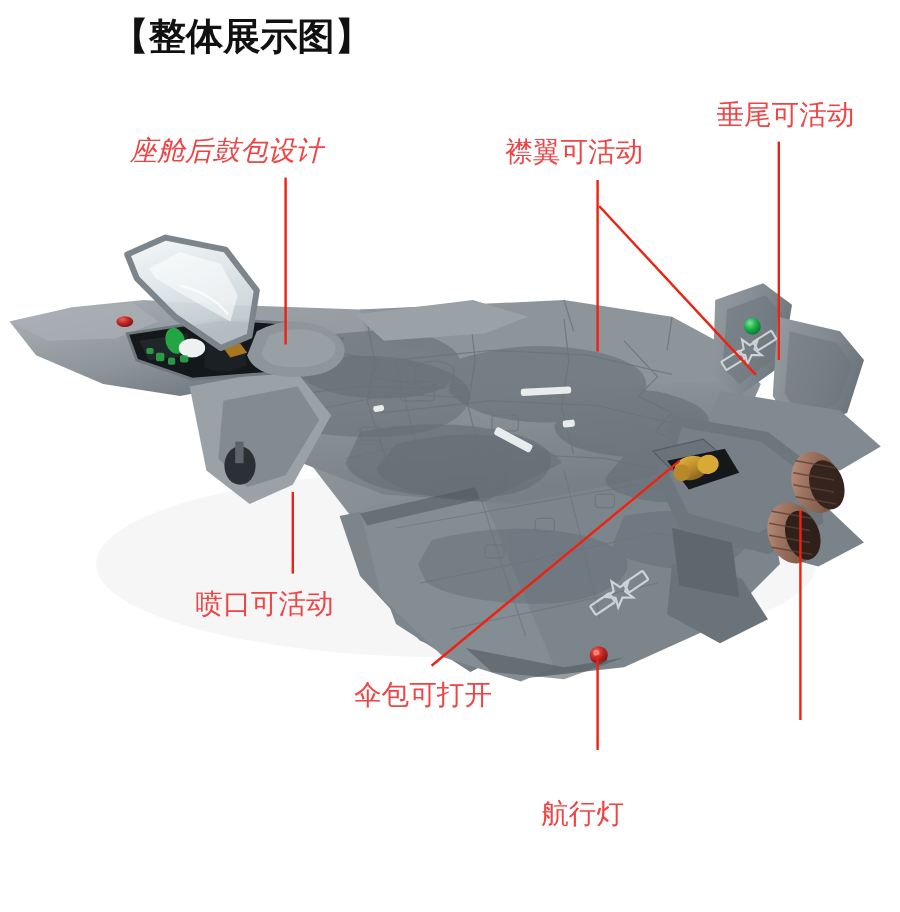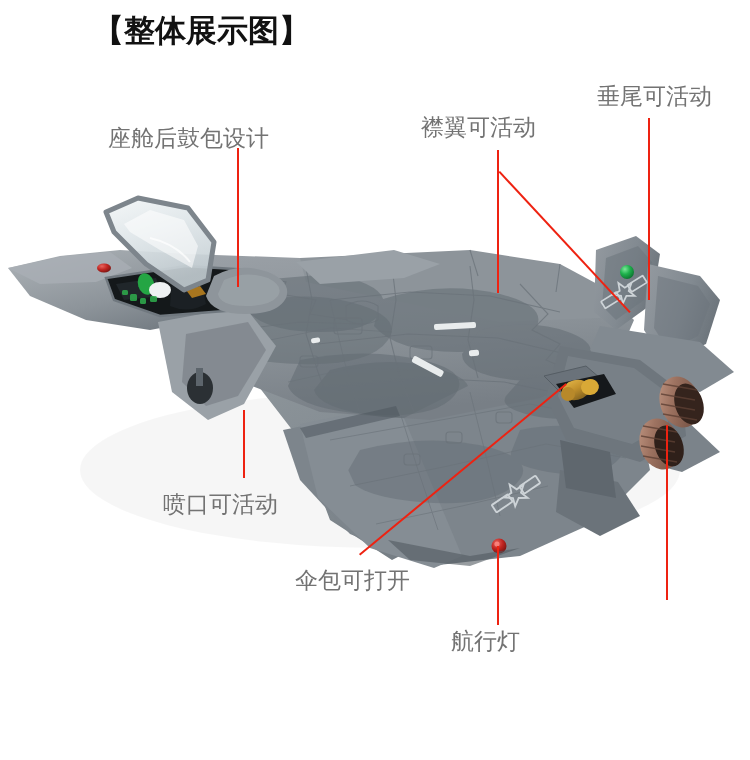--- a/index.html
+++ b/index.html
@@ -27,21 +27,21 @@
     font-weight: bold;
     color: #111111;
     letter-spacing: 0px;
     white-space: nowrap;
     margin-left: 45px;
   }
   
   .callout {
     position: absolute;
     font-size: 23px;
-    color: #737373;
+    color: #ef4444;
     white-space: nowrap;
     line-height: 1.22;
     font-weight: 400;
   }
   .callout.two-line { white-space: normal; text-align: center; }
 
   
   .leader {
     position: absolute;
     background: #ee2211;
@@ -298,31 +298,31 @@
       <circle cx="497" cy="544" r="2.6" fill="#ff8b84" opacity="0.8"></circle>
 
       <path d="M560,470 L618,482 L640,516 L600,536 L556,512 Z" fill="#6b737a"></path>
       <path d="M560,440 L610,452 L616,498 L566,488 Z" fill="#5f676e"></path>
 
       <path d="M388,540 L470,556 L520,548 L470,566 L410,560 Z" fill="#525a61" opacity="0.6"></path>
       <path d="M300,428 L396,406 L400,416 L306,438 Z" fill="#4f575e" opacity="0.55"></path>
     </svg>
   </div>
 
-  <div class="callout" style="left:108px; top:124px;">座舱后鼓包设计</div>
+  <div class="callout" style="left:108px; top:112px;font-style:italic;">座舱后鼓包设计</div>
 
   <div class="callout" style="left:421px; top:113px;">襟翼可活动</div>
 
   <div class="callout" style="left:597px; top:82px;">垂尾可活动</div>
 
   <div class="callout" style="left:163px; top:490px;">喷口可活动</div>
 
   <div class="callout" style="left:295px; top:566px;">伞包可打开</div>
 
-  <div class="callout" style="left:451px; top:627px;">航行灯</div>
+  <div class="callout" style="left:451px; top:665px;">航行灯</div>
 
 
   <div id="leader-layer">
       <div class="leader" style="left: 239px; top: 148px; width: 139px; height: 2px; background: rgb(238, 34, 17); transform: rotate(90deg);"></div>
       <div class="leader" style="left: 499px; top: 150px; width: 143px; height: 2px; background: rgb(238, 34, 17); transform: rotate(90deg);"></div>
       <div class="leader" style="left: 500px; top: 171px; width: 192.463px; height: 2px; background: rgb(238, 34, 17); transform: rotate(47.1055deg);"></div>
       <div class="leader" style="left: 650px; top: 118px; width: 182px; height: 2px; background: rgb(238, 34, 17); transform: rotate(90deg);"></div>
       <div class="leader" style="left: 245px; top: 410px; width: 68px; height: 2px; background: rgb(238, 34, 17); transform: rotate(90deg);"></div>
       <div class="leader" style="left: 359px; top: 554px; width: 268.496px; height: 2px; background: rgb(238, 34, 17); transform: rotate(-39.5597deg);"></div>
       <div class="leader" style="left: 499px; top: 546px; width: 79px; height: 2px; background: rgb(238, 34, 17); transform: rotate(90deg);"></div>

